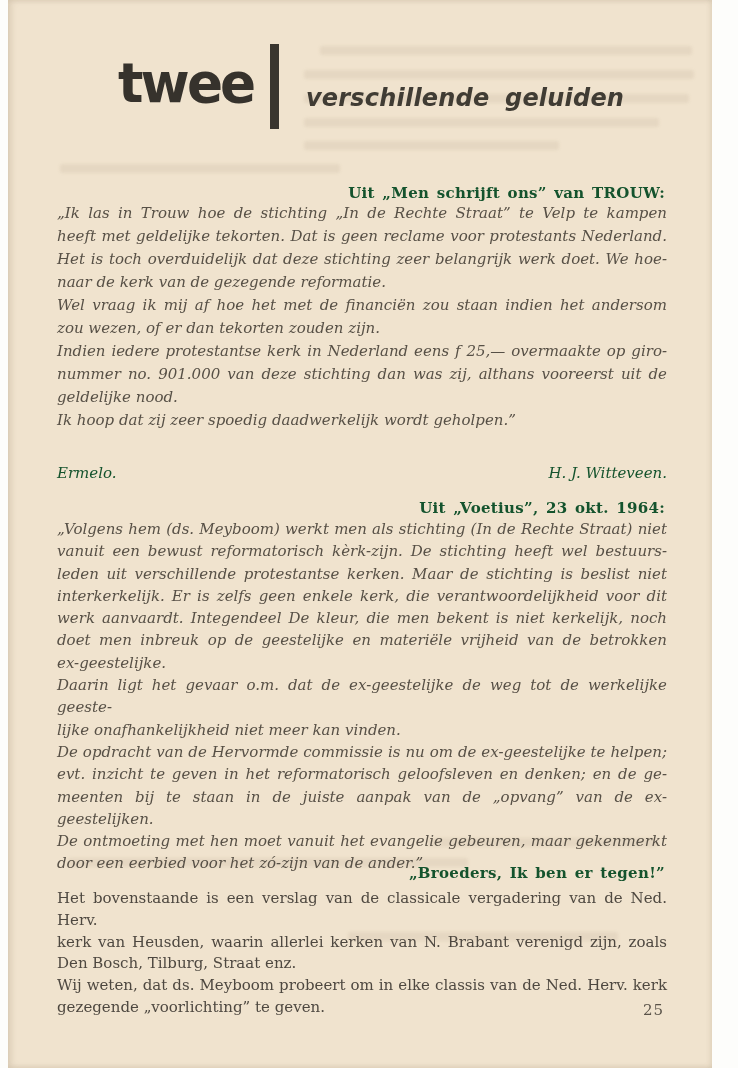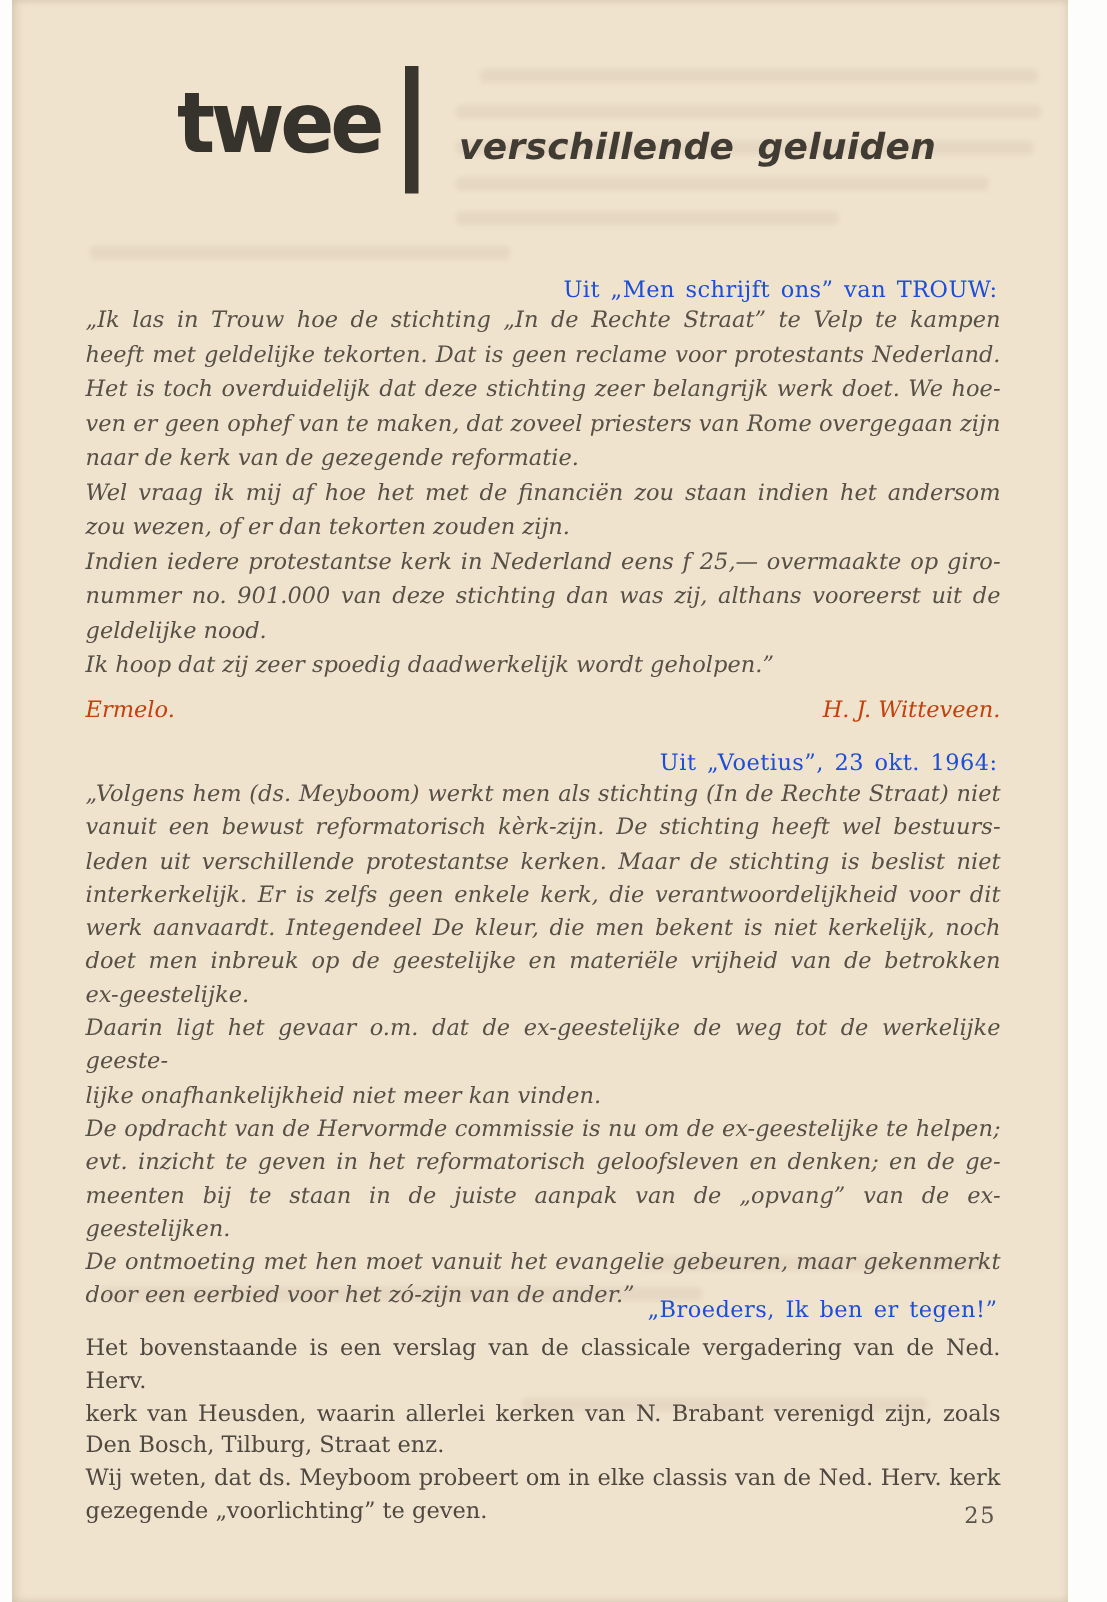--- a/index.html
+++ b/index.html
@@ -28,42 +28,42 @@
   .brand-subtitle{
     position:absolute;left:298px;top:84px;
     font-family:"DejaVu Sans", sans-serif;
     font-weight:bold;font-style:italic;font-size:24px;color:#403c34;
     word-spacing:7px;letter-spacing:0.2px;
   }
   
   .heading{
     position:absolute;right:47px;
     font-family:"DejaVu Serif", serif;
-    font-weight:normal;font-size:15px;color:#1d4ed8;
+    font-weight:bold;font-size:15px;color:#14532d;
     letter-spacing:0.3px;word-spacing:2px;
     text-align:center;white-space:nowrap;
   }
   .h1{top:184px;}
   .h2{top:499px;}
   .h3{top:864px;}
   
   .para{
     position:absolute;left:49px;width:610px;
     font-size:15px;color:#575046;
   }
   .para .line{width:100%;}
   .para .line.j{text-align:justify;text-align-last:justify;}
   .italic{font-style:italic;}
   .p1{top:202px;line-height:23px;}
   .p2{top:518px;line-height:22.3px;}
   .p3{top:888px;line-height:21.8px;font-style:normal;color:#4e4840;}
   .sigrow{
     position:absolute;left:49px;top:462px;width:610px;
     display:flex;justify-content:space-between;
-    font-style:italic;font-size:15px;color:#c2410c;line-height:23px;
+    font-style:italic;font-size:15px;color:#14532d;line-height:23px;
   }
   .pagenum{
     position:absolute;right:48px;top:1001px;
     font-size:15px;color:#5a5349;letter-spacing:1px;
   }
   
   .ghost{
     position:absolute;height:9px;border-radius:3px;
     background:rgba(135,115,85,0.10);
     filter:blur(1.6px);
@@ -88,21 +88,20 @@
     <span class="brand-word">twee</span>
     <span class="brand-bar"></span>
     <span class="brand-subtitle">verschillende geluiden</span>
   </div>
 
   <div class="heading h1">Uit „Men schrijft ons” van TROUW:</div>
   <div class="para italic p1">
       <div class="line j">„Ik las in Trouw hoe de stichting „In de Rechte Straat” te Velp te kampen</div>
       <div class="line j">heeft met geldelijke tekorten. Dat is geen reclame voor protestants Nederland.</div>
       <div class="line j">Het is toch overduidelijk dat deze stichting zeer belangrijk werk doet. We hoe-</div>
-      <div class="line j">ven er geen ophef van te maken, dat zoveel priesters van Rome overgegaan zijn</div>
       <div class="line">naar de kerk van de gezegende reformatie.</div>
       <div class="line j">Wel vraag ik mij af hoe het met de financiën zou staan indien het andersom</div>
       <div class="line">zou wezen, of er dan tekorten zouden zijn.</div>
       <div class="line j">Indien iedere protestantse kerk in Nederland eens f 25,— overmaakte op giro-</div>
       <div class="line j">nummer no. 901.000 van deze stichting dan was zij, althans vooreerst uit de</div>
       <div class="line">geldelijke nood.</div>
       <div class="line">Ik hoop dat zij zeer spoedig daadwerkelijk wordt geholpen.”</div>
     </div>
   <div class="sigrow">
     <span>Ermelo.</span>

